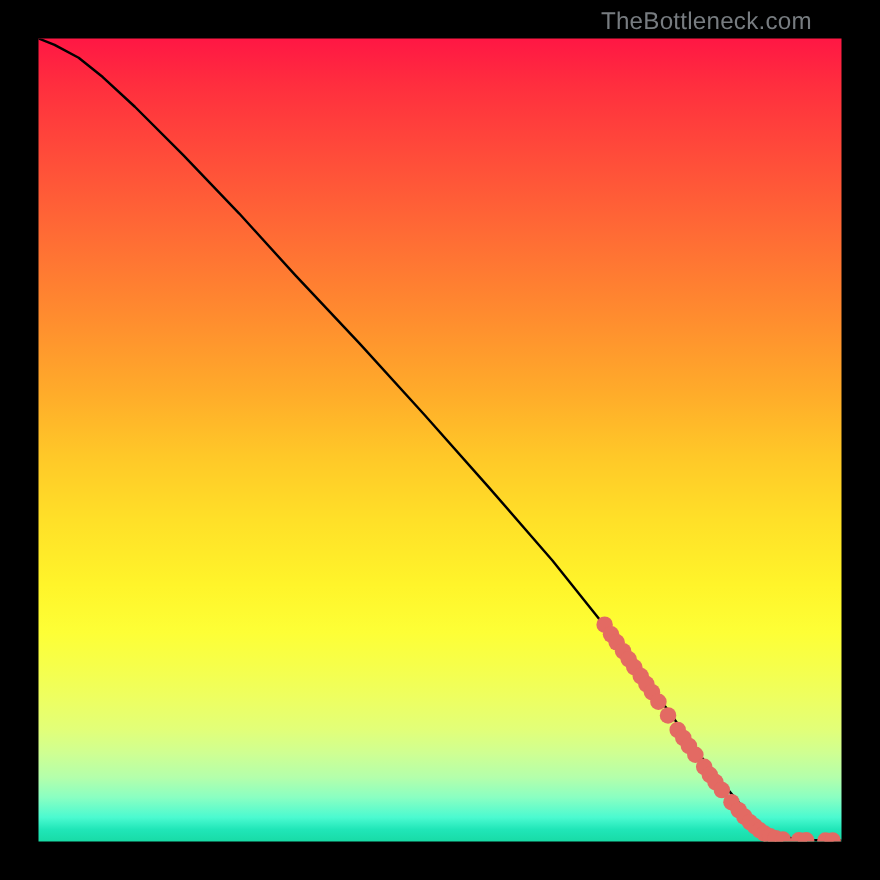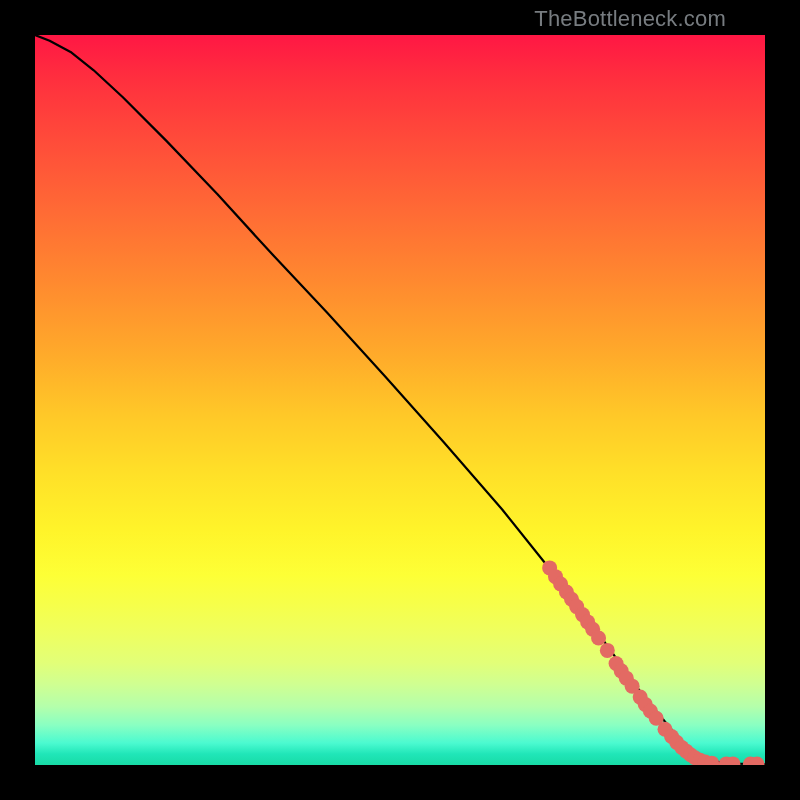--- a/index.html
+++ b/index.html
@@ -11,20 +11,21 @@
     background: #000;
     font-family: Arial, Helvetica, sans-serif;
   }
   .frame {
     position: absolute;
     left: 0;
     top: 0;
     width: 758px;
     height: 800px;
     background: #000;
+    padding-left: 12px;
   }
   .plot {
     position: absolute;
     left: 35px;
     top: 35px;
     width: 730px;
     height: 730px;
     
   }
   .gradient {

